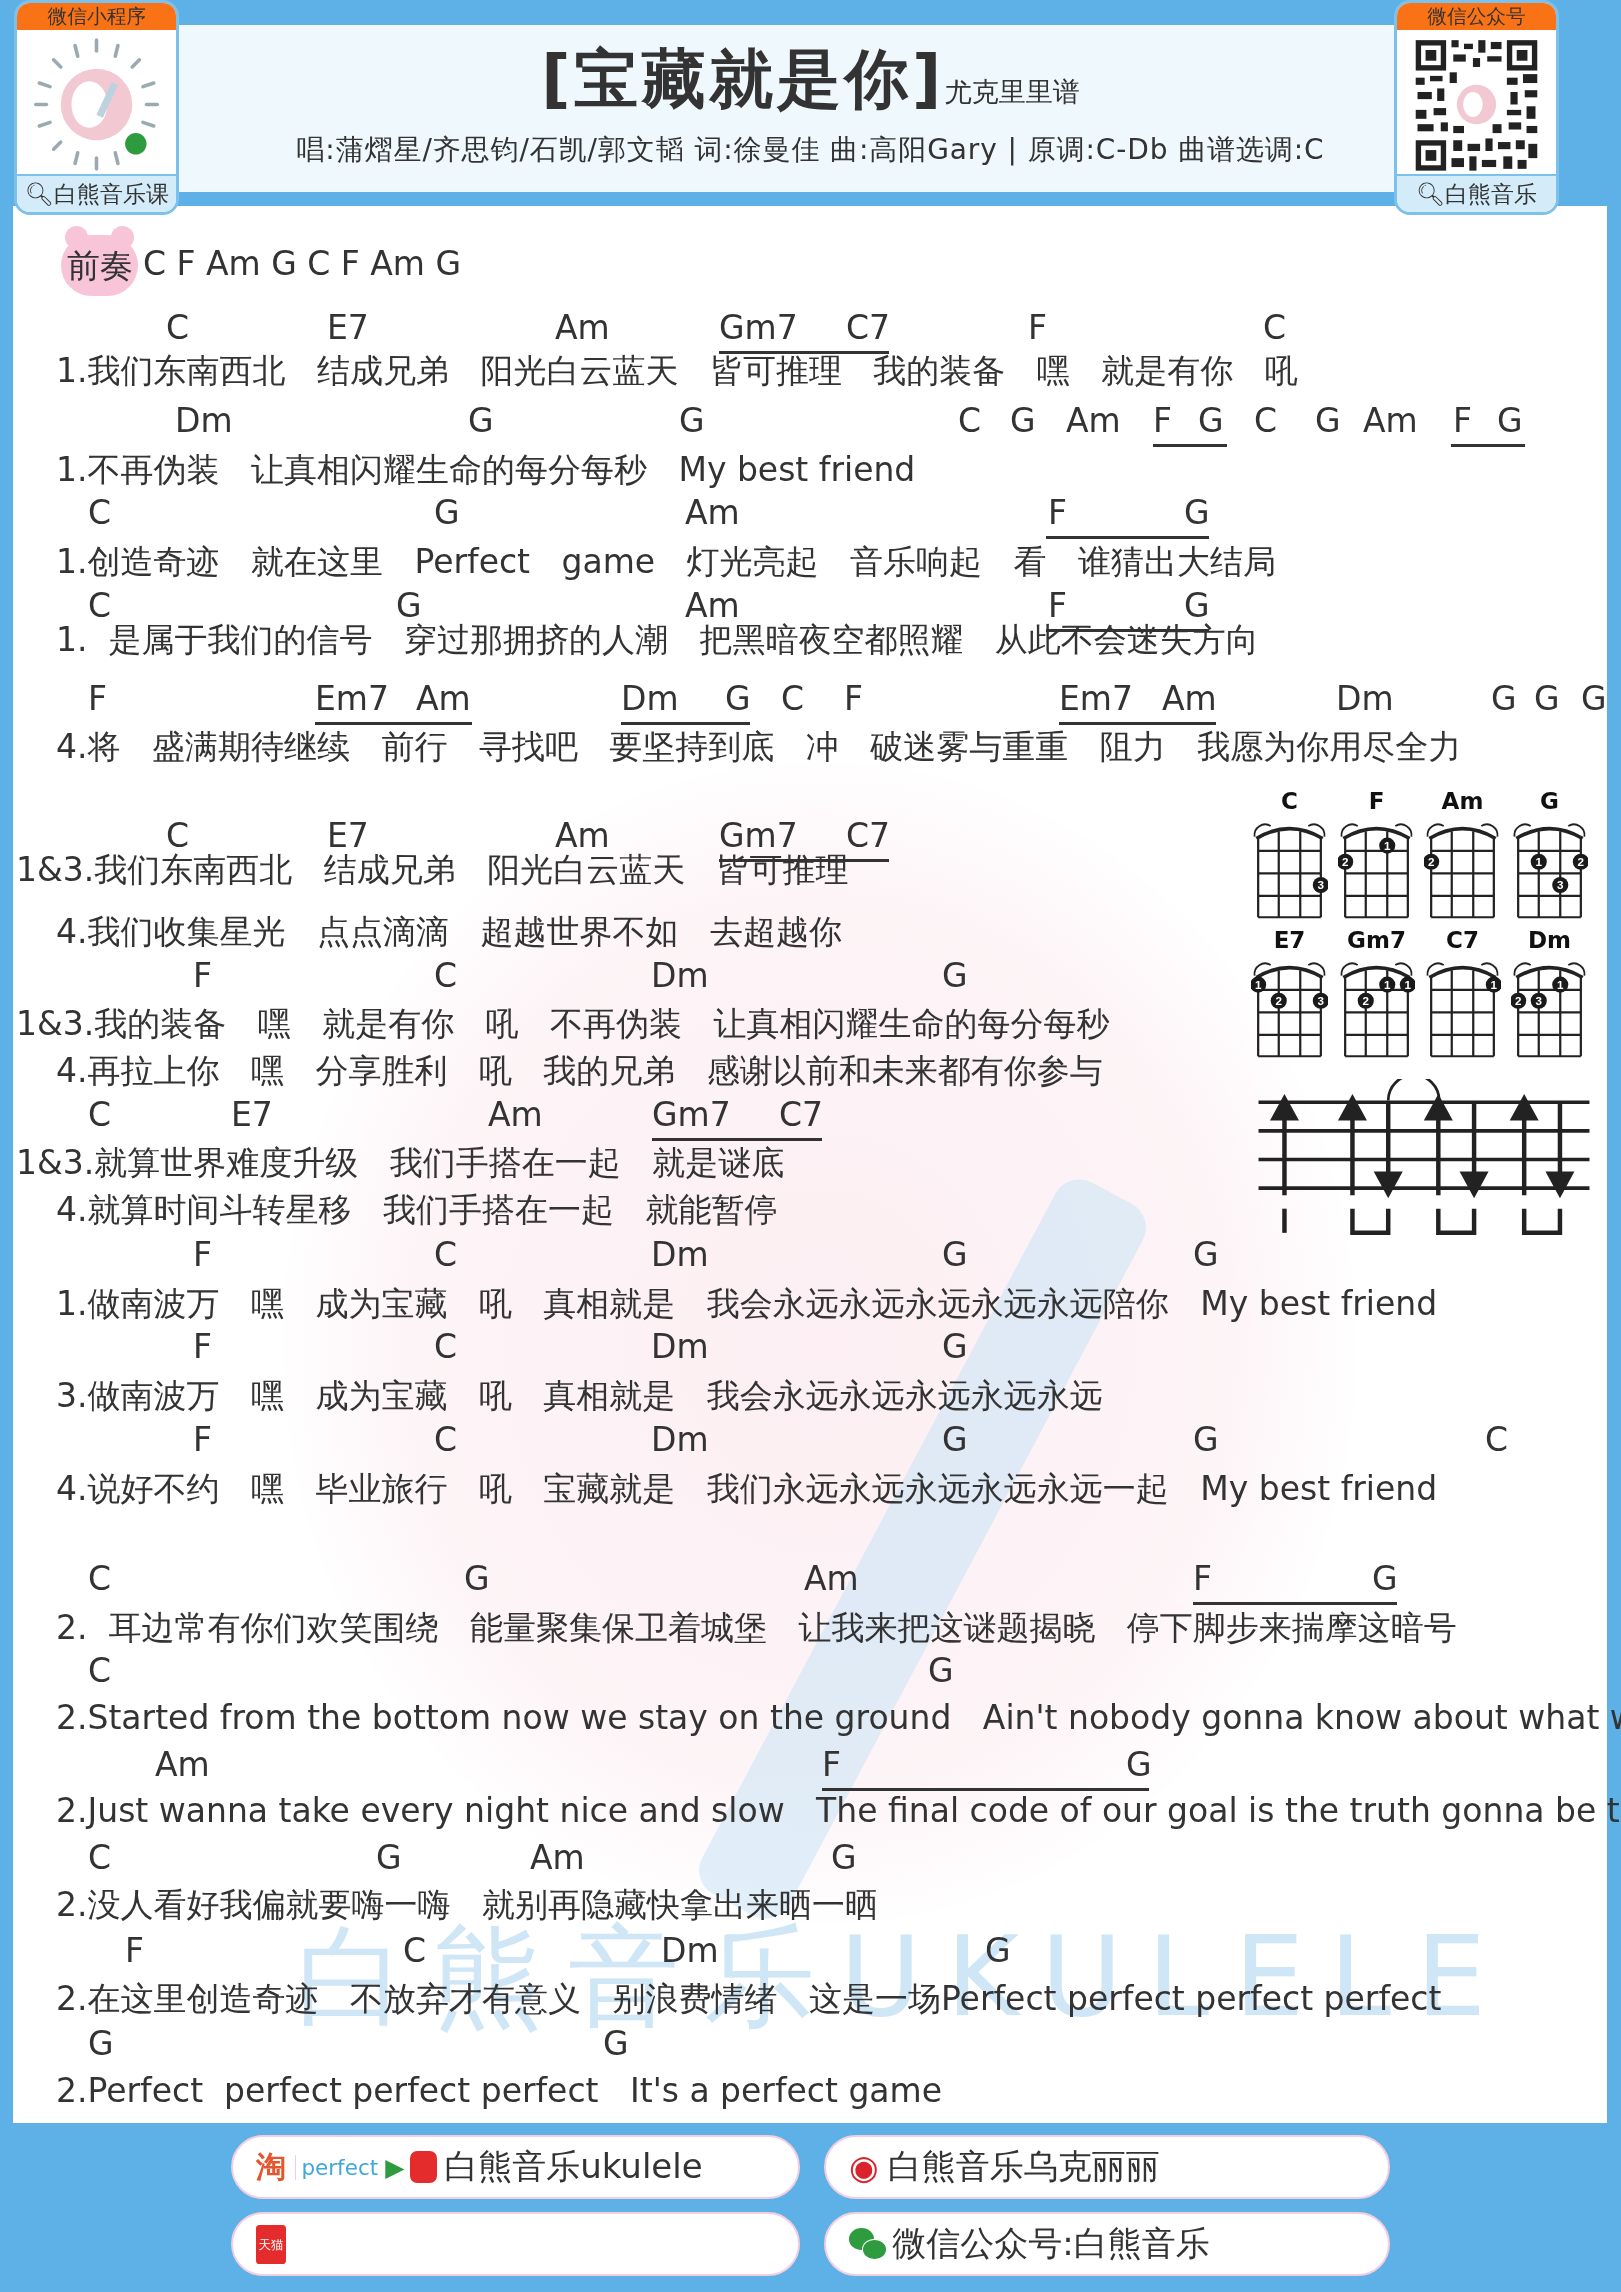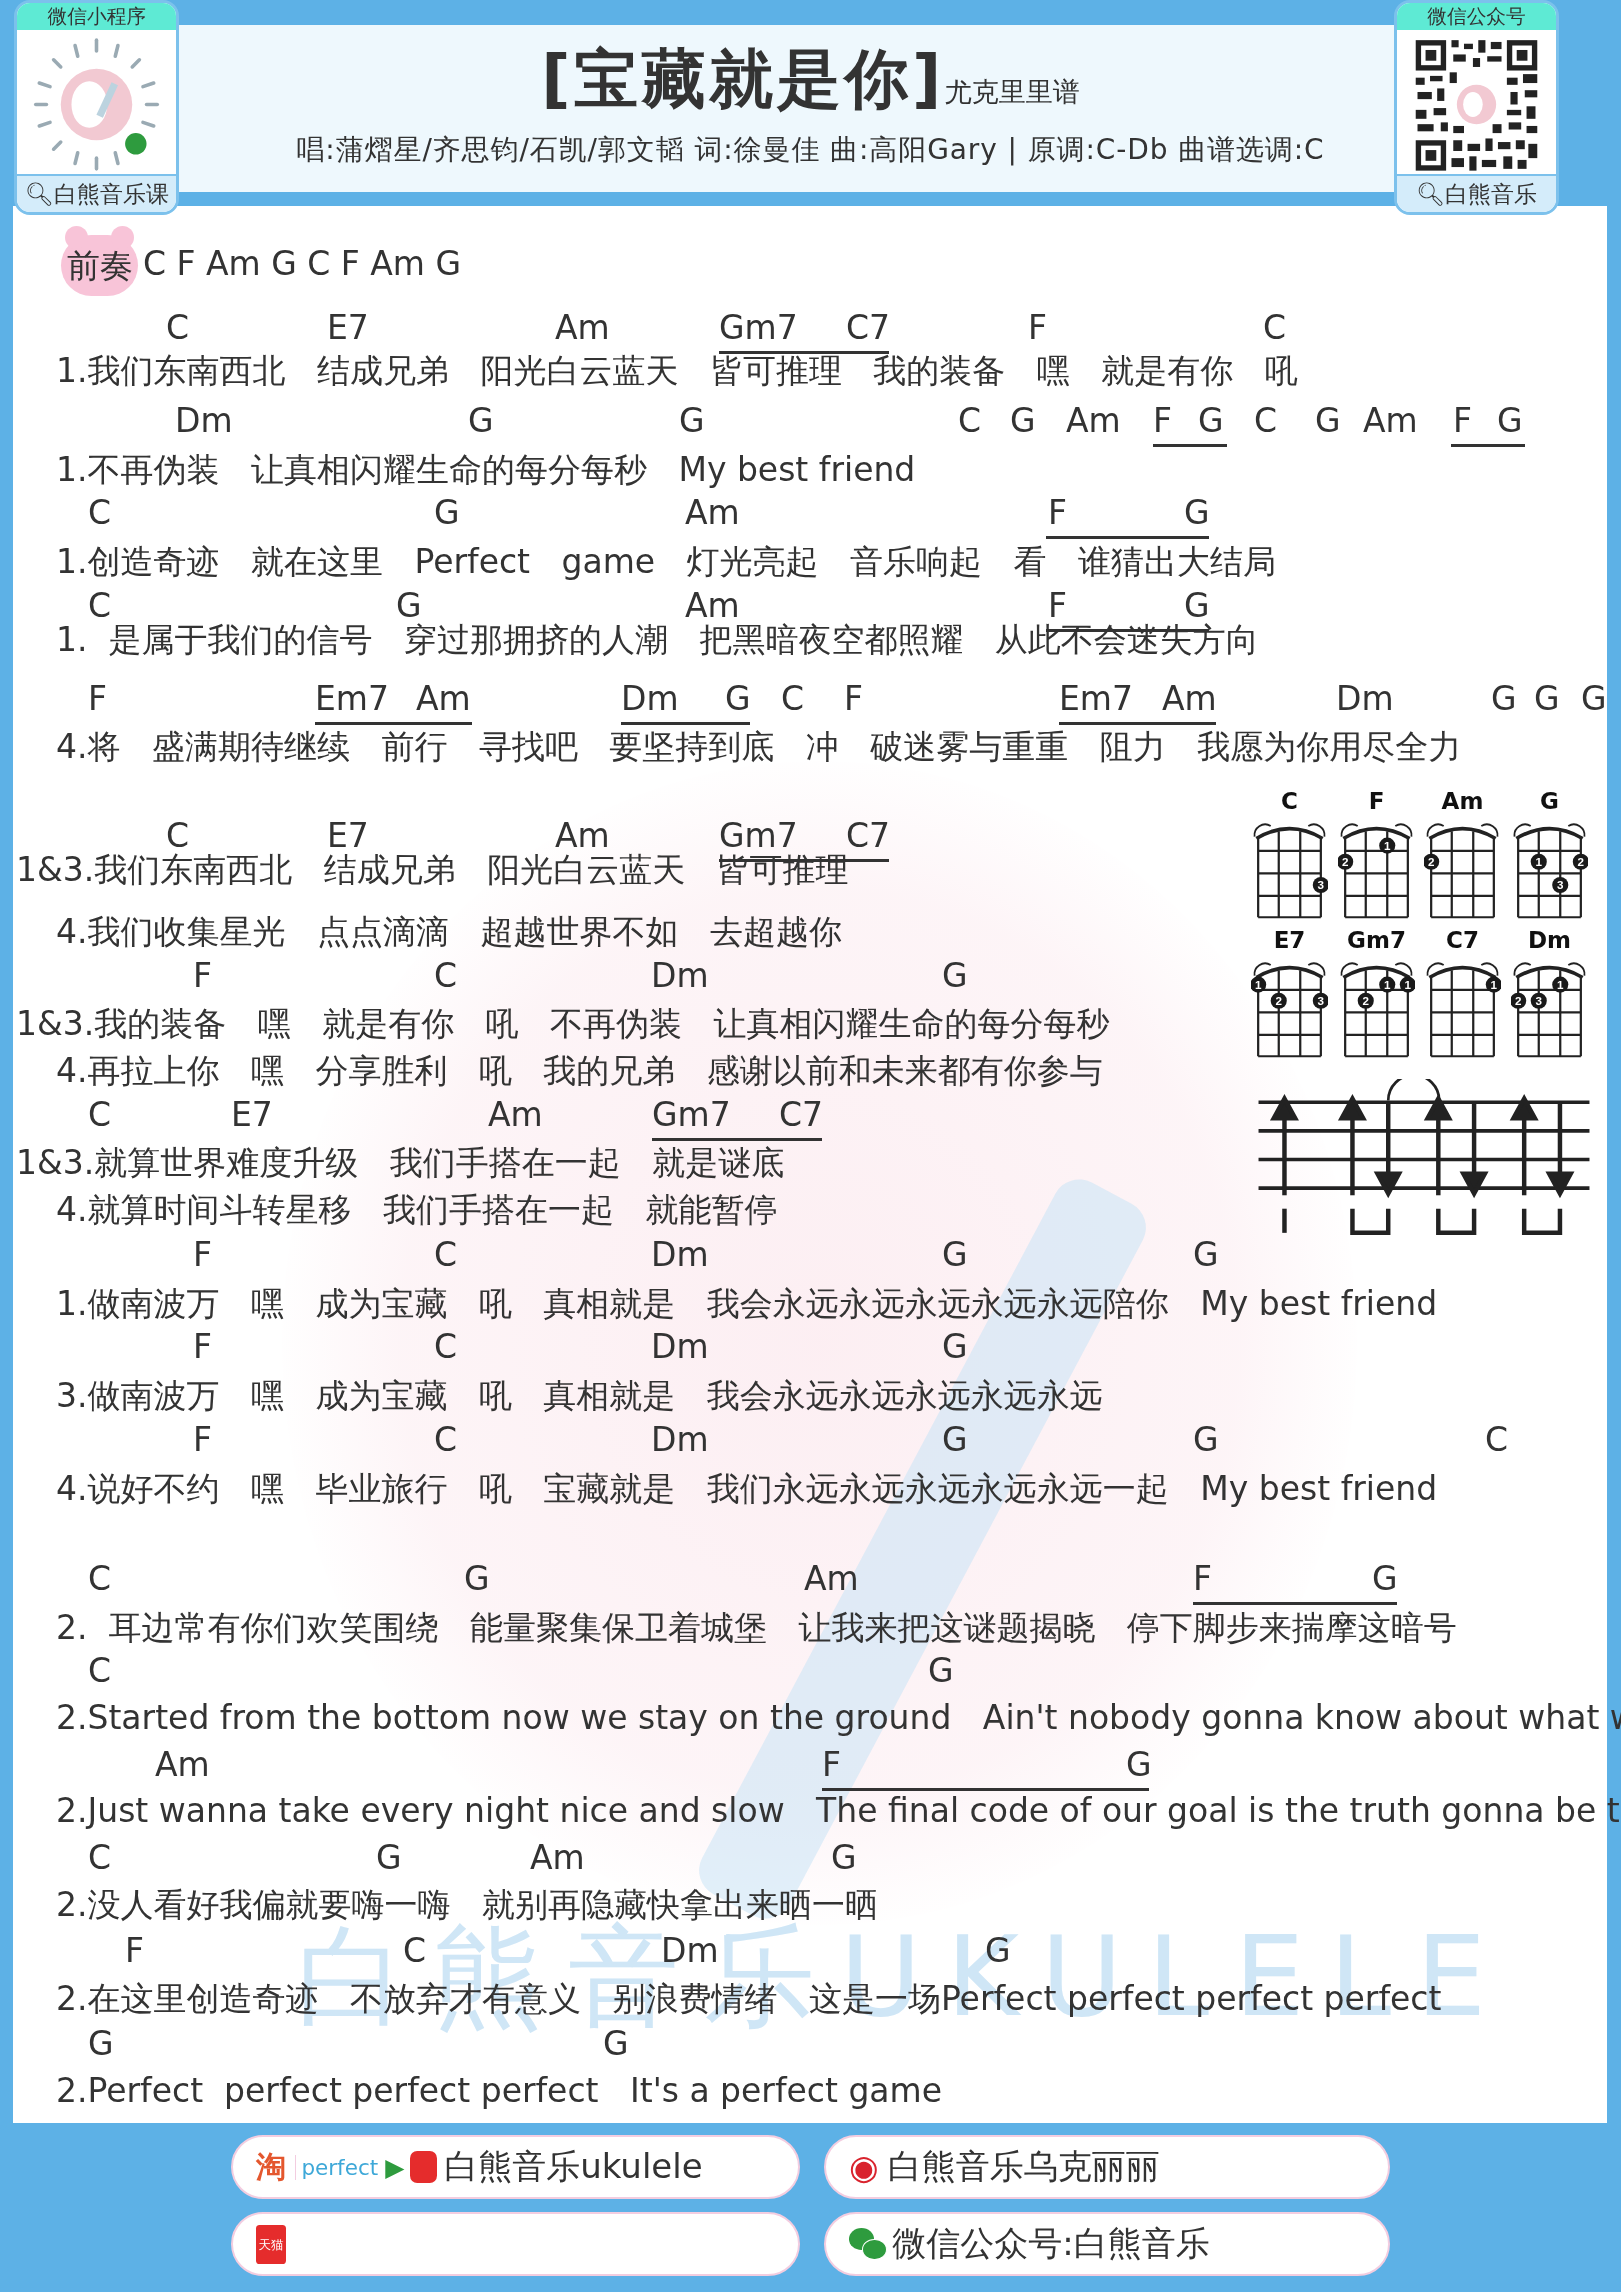--- a/index.html
+++ b/index.html
@@ -4,21 +4,21 @@
 <style>
   html, body { margin:0; padding:0; }
   body { width:1621px; height:2293px; position:relative; overflow:hidden; background:#5db1e6; font-family:"DejaVu Sans","Liberation Sans",sans-serif; color:#333; }
   .sheet { position:absolute; left:13.4px; top:206px; width:1594px; height:1917px; background:#ffffff; }
   .header-band { position:absolute; left:0; top:0; width:1621px; height:30px; background:#5db1e6; }
   .header-box { position:absolute; left:175px; top:25px; width:1272px; height:167px; background:#eef8fd; border-bottom:5.4px solid #5db1e6; }
   .title { position:absolute; left:0; width:1621px; top:36px; text-align:center; font-size:64px; font-weight:bold; color:#333; letter-spacing:3.6px; }
   .title .sub { font-size:27px; font-weight:normal; letter-spacing:0; }
   .credits { position:absolute; left:0; width:1621px; top:131px; text-align:center; font-size:28px; color:#333; letter-spacing:0.9px; }
   .qr-box { position:absolute; top:0; width:165px; height:215px; background:#fff; border:3.6px solid #7cc1ec; border-radius:16px; box-sizing:border-box; overflow:hidden; }
-  .qr-box .cap { height:27px; line-height:27px; background:#5eead4; text-align:center; font-size:19.7px; color:#333; }
+  .qr-box .cap { height:27px; line-height:27px; background:#f97316; text-align:center; font-size:19.7px; color:#333; }
   .qr-box .foot { position:absolute; bottom:0; left:0; right:0; height:36px; line-height:36px; background:#d4ecfa; text-align:center; font-size:23px; color:#333; border-top:2.7px solid #7cc1ec; }
   .qr-img { position:absolute; left:12.5px; top:30px; width:133px; height:143px; }
   .watermark { position:absolute; left:296px; top:1903px; font-size:111px; color:#cfe6f6; letter-spacing:25px; white-space:nowrap; }
   .bg-blob1 { position:absolute; left:269px; top:555px; width:1075px; height:1164px; border-radius:50%; background:radial-gradient(ellipse at center, rgba(250,225,232,0.55) 0%, rgba(250,225,232,0.35) 55%, rgba(255,255,255,0) 72%); }
   .bg-neck { position:absolute; left:860px; top:940px; width:99px; height:806px; background:rgba(200,228,246,0.55); transform:rotate(28deg); border-radius:27px; }
   .intro-badge { position:absolute; left:61px; top:235px; width:77px; height:61px; background:#f8c4d8; border-radius:32px; }
   .intro-badge:before, .intro-badge:after { content:""; position:absolute; top:-9px; width:23px; height:23px; background:#f8c4d8; border-radius:50%; }
   .intro-badge:before { left:3.6px; } .intro-badge:after { right:3.6px; }
   .line { position:absolute; white-space:pre; font-size:33px; color:#333; }
   .chord { position:absolute; font-size:33px; color:#333; white-space:pre; }

